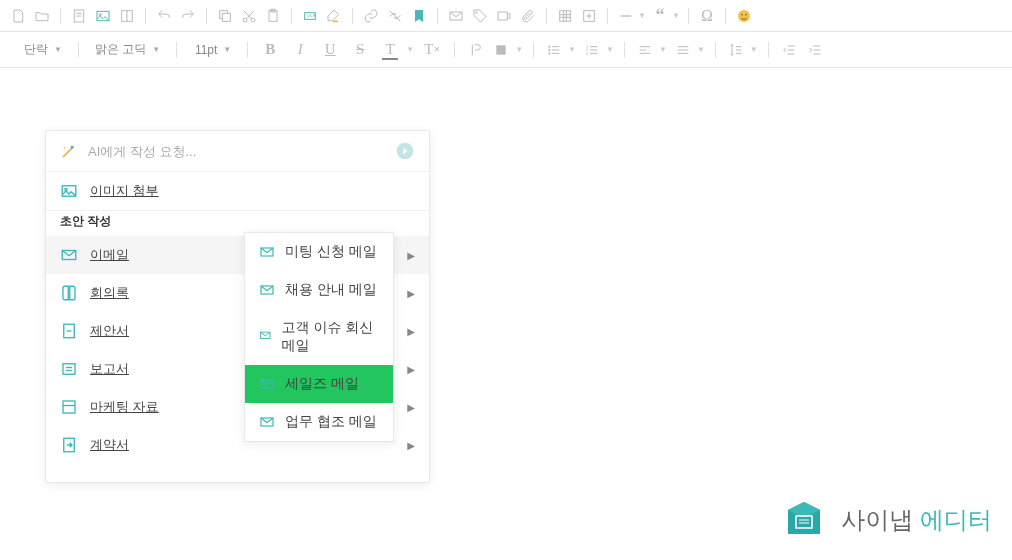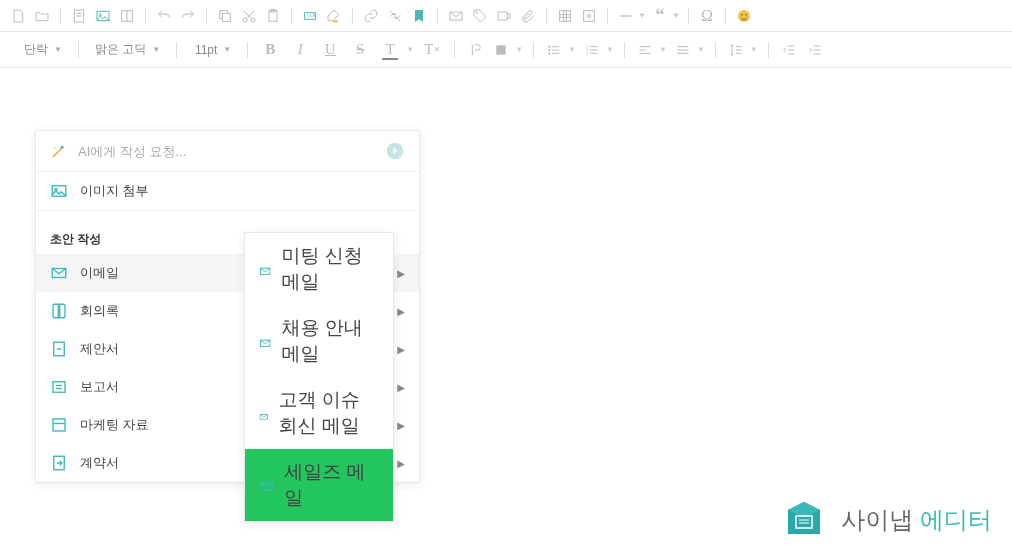--- a/index.html
+++ b/index.html
@@ -80,21 +80,21 @@
 
     .editor-area {
       position: relative;
       padding: 20px 12px;
       height: calc(100% - 68px);
       background: #fff;
     }
 
     .ai-panel {
       position: absolute;
-      left: 35px;
+      left: 45px;
       top: 130px;
       width: 385px;
       background: #fff;
       border: 1px solid #e8e8e8;
       box-shadow: 0 2px 10px rgba(0,0,0,0.08);
       border-radius: 2px;
     }
     .ai-input-row {
       display: flex;
       align-items: center;
@@ -139,27 +139,27 @@
     .ai-item.hovered { background: #f5f5f5; }
     .ai-item .item-icon {
       width: 18px;
       height: 18px;
       margin-right: 12px;
       display: flex;
       align-items: center;
       justify-content: center;
       color: #3bb8b8;
     }
-    .ai-item .item-label { flex: 1; }
+    .ai-item .item-label { flex: 1; text-decoration: underline; }
     .ai-item .arrow {
       font-size: 10px;
       color: #888;
     }
     .ai-section-header {
-      padding: 20px 14px 6px;
+      padding: 2px 14px 6px;
       font-weight: bold;
       font-size: 12px;
       color: #333;
       border-top: 1px solid #f0f0f0;
     }
 
     .submenu {
       position: absolute;
       left: 244px;
       top: 232px;
@@ -167,21 +167,21 @@
       background: #fff;
       border: 1px solid #e8e8e8;
       box-shadow: 0 2px 10px rgba(0,0,0,0.08);
     }
     .sub-item {
       display: flex;
       align-items: center;
       padding: 10px 14px;
       cursor: pointer;
       color: #444;
-      font-size: 19px;
+      font-size: 14px;
     }
     .sub-item.hovered { background: #22c55e; }
     .sub-item .item-icon {
       width: 16px;
       height: 16px;
       margin-right: 10px;
       color: #3bb8b8;
     }
 
     .brand {
@@ -598,20 +598,29 @@
   </div>
   <div class="sub-item hovered">
     <span class="item-icon">
       <svg viewBox="0 0 24 24" fill="none" stroke="currentColor" stroke-width="1.8">
           <rect x="3" y="6" width="18" height="12"></rect>
           <path d="M3 6l9 7 9-7"></path>
         </svg>
     </span>
     <span>세일즈 메일</span>
   </div>
+  <div class="sub-item">
+    <span class="item-icon">
+      <svg viewBox="0 0 24 24" fill="none" stroke="currentColor" stroke-width="1.8">
+          <rect x="3" y="6" width="18" height="12"></rect>
+          <path d="M3 6l9 7 9-7"></path>
+        </svg>
+    </span>
+    <span>업무 협조 메일</span>
+  </div>
 </div>
 
 <div class="brand">
   <span class="brand-logo">
     <svg viewBox="0 0 40 40">
       <path d="M4 10 L20 2 L36 10 L36 34 L4 34 Z" fill="#2aa8a8"></path>
       <path d="M4 10 L20 2 L36 10 L20 18 Z" fill="#3bb8b8"></path>
       <rect x="12" y="16" width="16" height="12" fill="none" stroke="#fff" stroke-width="1.5"></rect>
       <line x1="15" y1="20" x2="25" y2="20" stroke="#fff" stroke-width="1"></line>
       <line x1="15" y1="23" x2="25" y2="23" stroke="#fff" stroke-width="1"></line>

